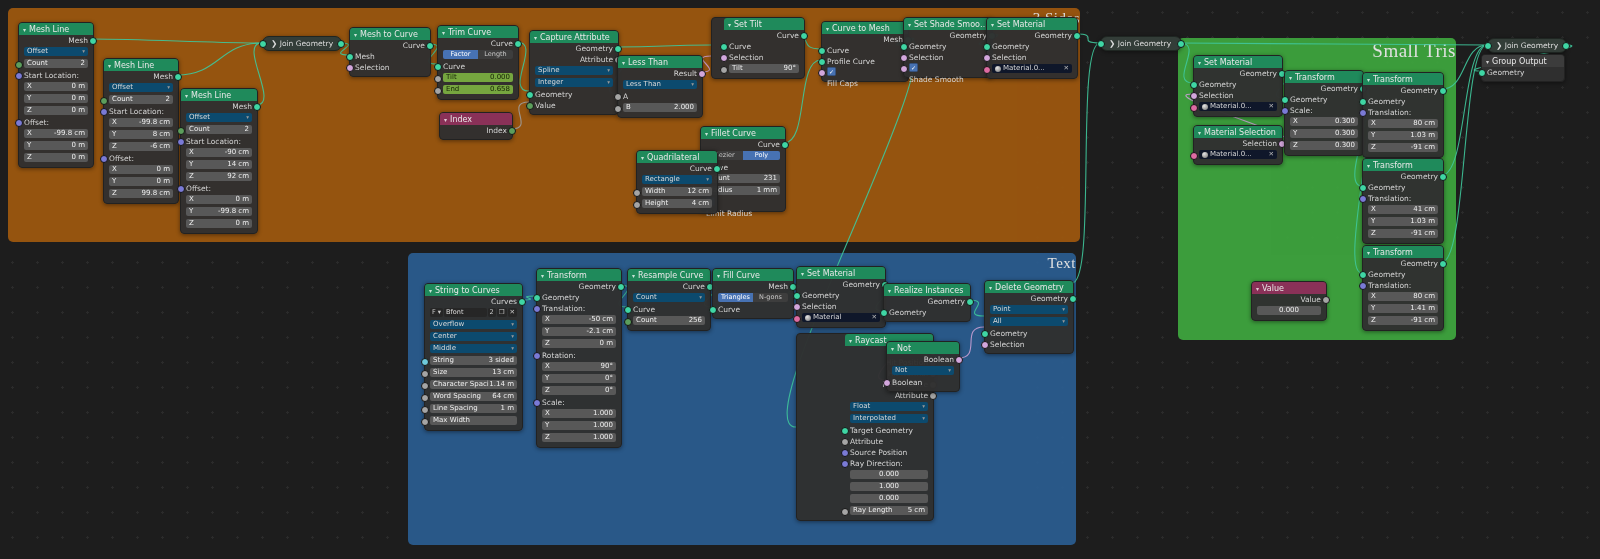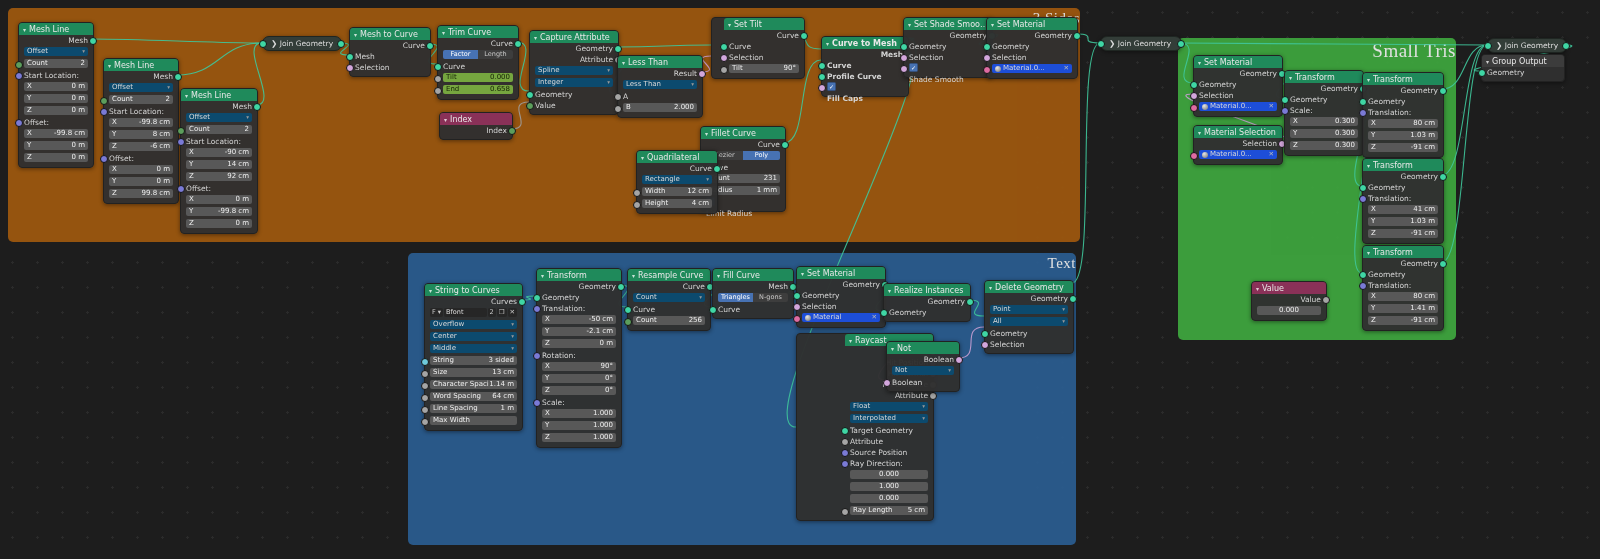--- a/index.html
+++ b/index.html
@@ -26,21 +26,21 @@
   .nrow{position:relative;height:11px;line-height:11px;padding:0 5px;font-size:7.5px;color:#d4d4d4;white-space:nowrap;}
   .nrow.out{text-align:right;}
   .rlbl{overflow:hidden;}
   .dd,.fld,.matf{height:9px;margin-top:1px;border-radius:2px;display:flex;align-items:center;
         justify-content:space-between;padding:0 3px;font-size:7px;line-height:9px;}
   .dd{background:#0c4a6e;color:#d8d8d8;}
   .caret2{font-size:5.5px;color:#999;}
   .fld{background:#585858;color:#efefef;}
   .vfld{justify-content:center;}
   .gsl{background:#76a63f;color:#152106;}
-  .matf{background:#1d4ed8;color:#d8d8d8;gap:2px;justify-content:flex-start;}
+  .matf{background:#0f172a;color:#d8d8d8;gap:2px;justify-content:flex-start;}
   .mball{width:6px;height:6px;border-radius:50%;background:radial-gradient(circle at 35% 30%,#e6e6e6,#6f6f6f);flex:0 0 auto;}
   .mtxt{flex:1;overflow:hidden;text-overflow:ellipsis;}
   .mx{color:#bbb;font-size:6.5px;}
   .seg{display:flex;height:9px;margin-top:1px;border-radius:2px;overflow:hidden;background:#3d3d3d;align-items:center;}
   .seg>div{flex:1;text-align:center;font-size:6.5px;line-height:9px;color:#c9c9c9;}
   .seg>div.on{background:#4772b3;color:#fff;}
   .chk{display:inline-block;width:7px;height:7px;border-radius:1.5px;background:#454545;border:1px solid #282828;
        vertical-align:middle;margin-right:3px;font-size:6px;line-height:7px;text-align:center;color:#fff;position:relative;top:-1px;}
   .chk.on{background:#4772b3;border-color:#35517e;}
   .clbl{font-size:7.5px;color:#d4d4d4;}
@@ -522,21 +522,21 @@
         </div>
       </div>
       <div class="nrow">
         <div class="sock in s-val"></div>
         <div class="fld">
           <div class="fl">Height</div>
           <div class="fv">4 cm</div>
         </div>
       </div>
     </div>
-    <div class="node" style="left: 821px; top: 36px; width: 86px; font-weight: bold;">
+    <div class="node" style="left: 821px; top: 21px; width: 86px;">
       <div class="nhdr h-geo">
         <div class="caret">▾</div>
         <div class="ntitle">Curve to Mesh</div>
       </div>
       <div class="nrow out">
         <div class="rlbl">Mesh</div>
         <div class="sock out s-geo"></div>
       </div>
       <div class="nrow">
         <div class="rlbl">Curve</div>

